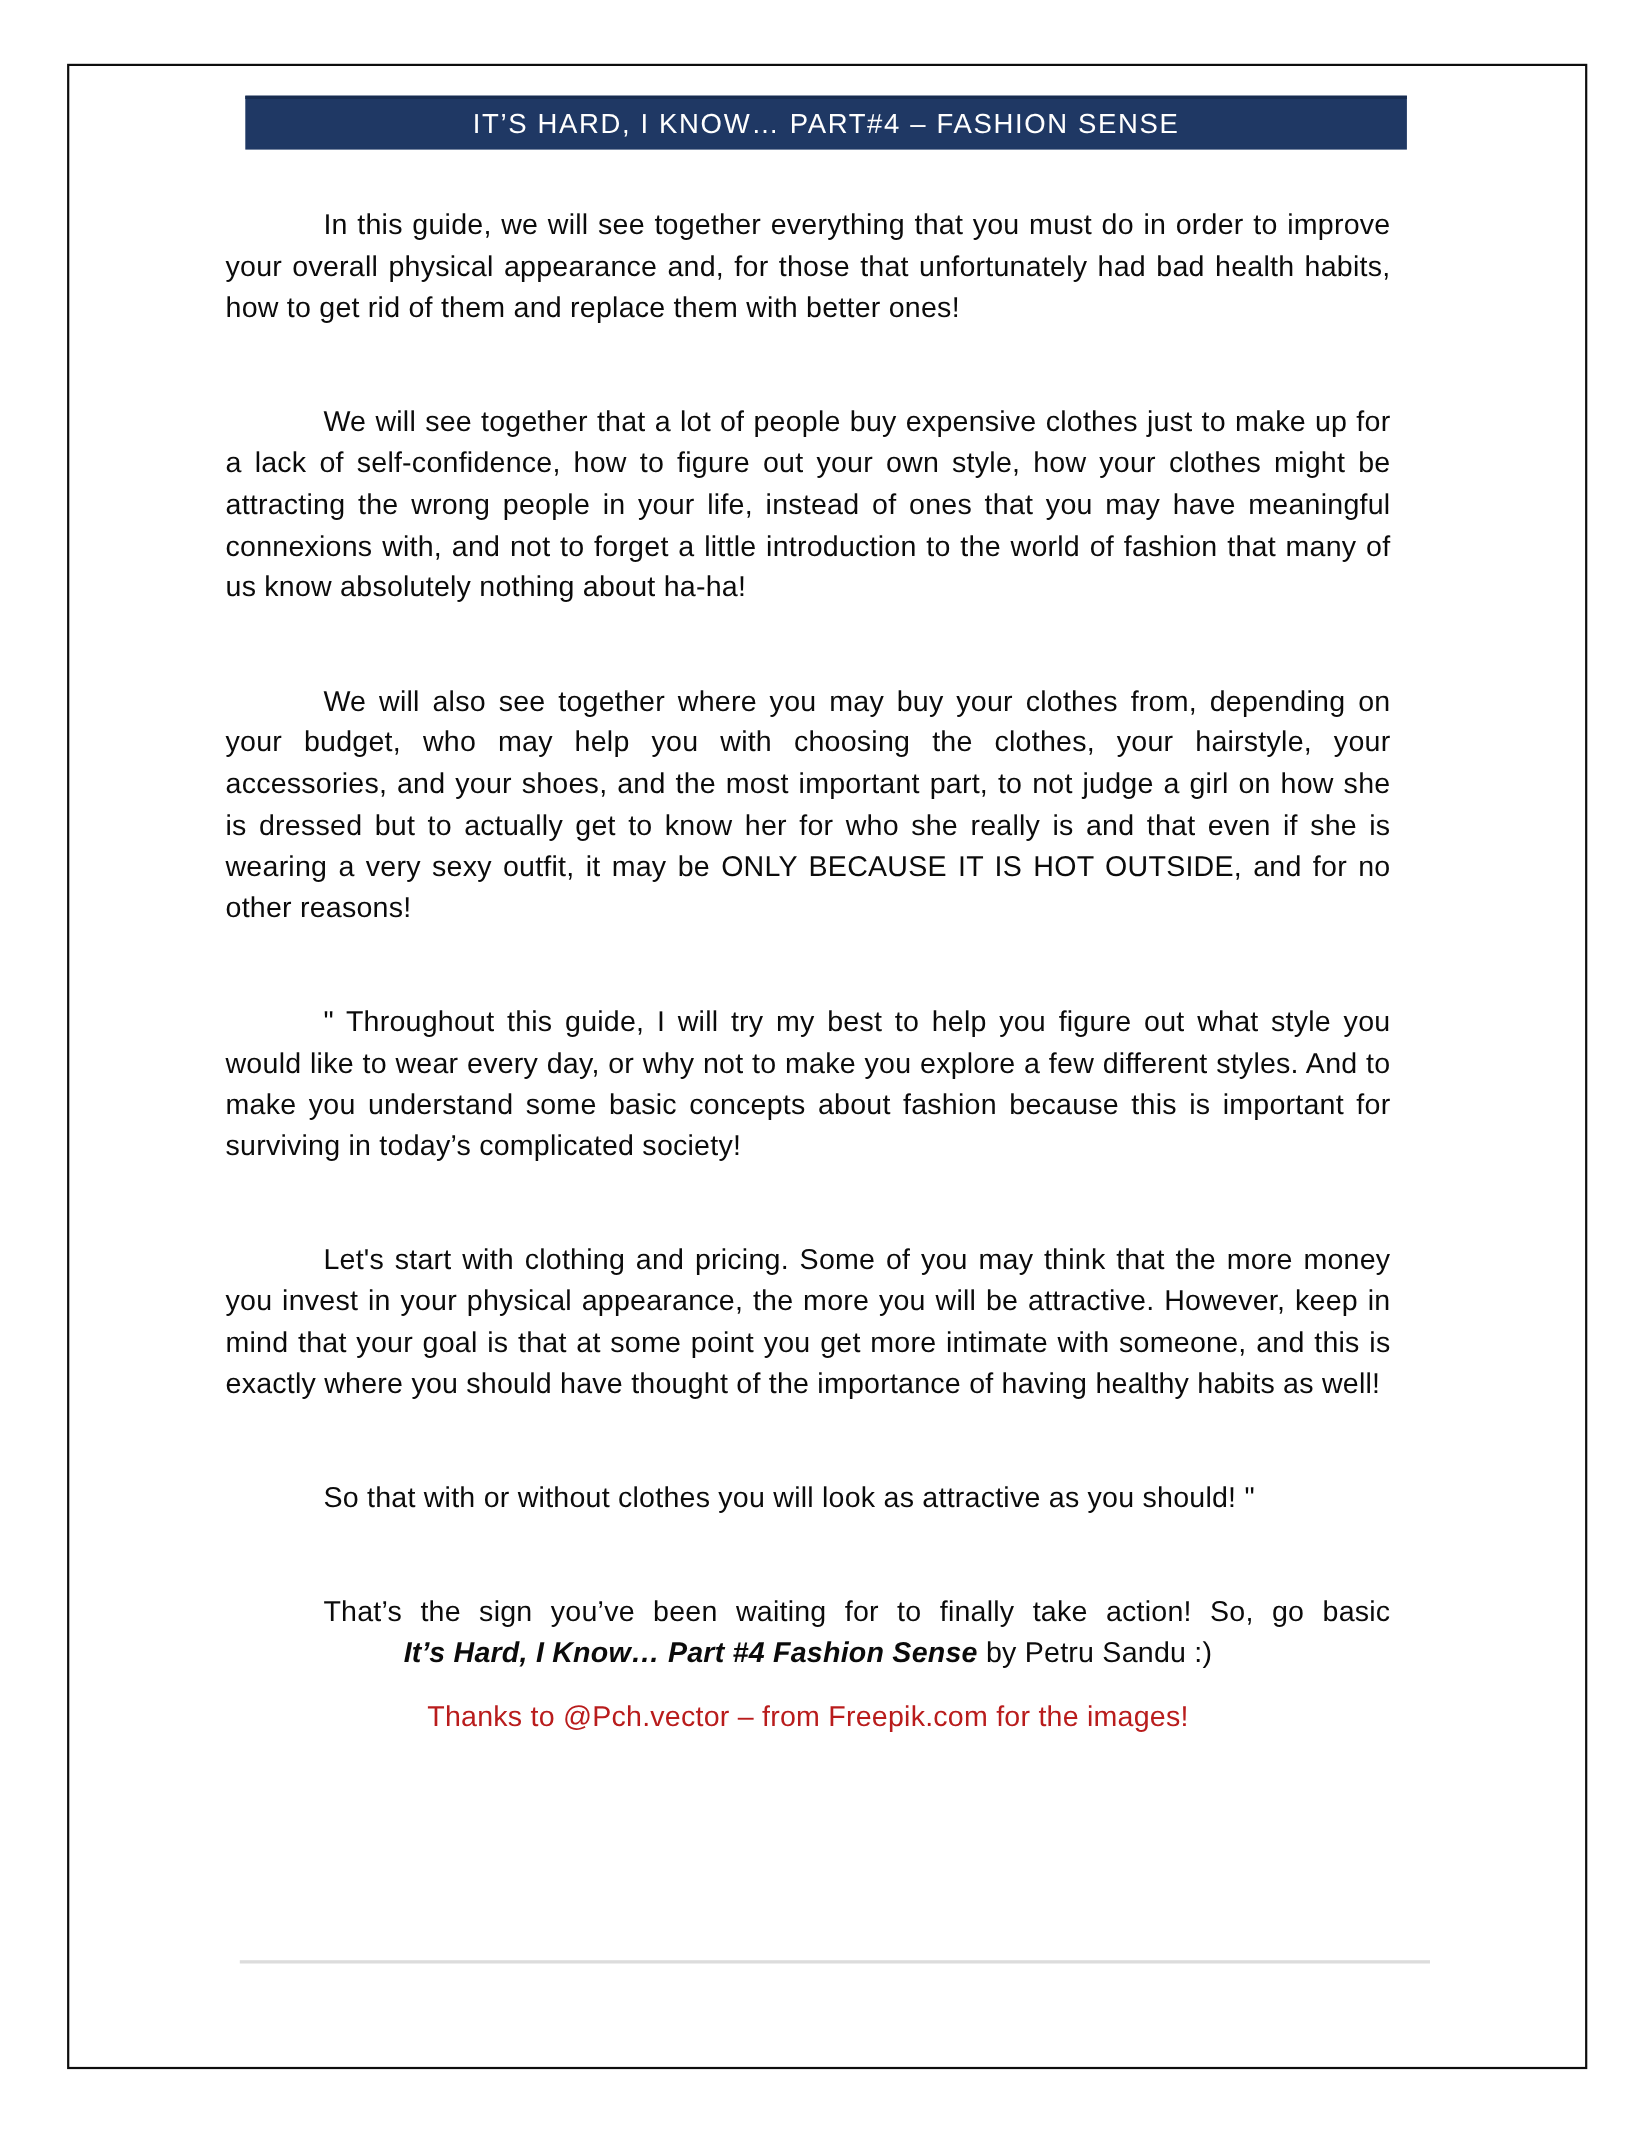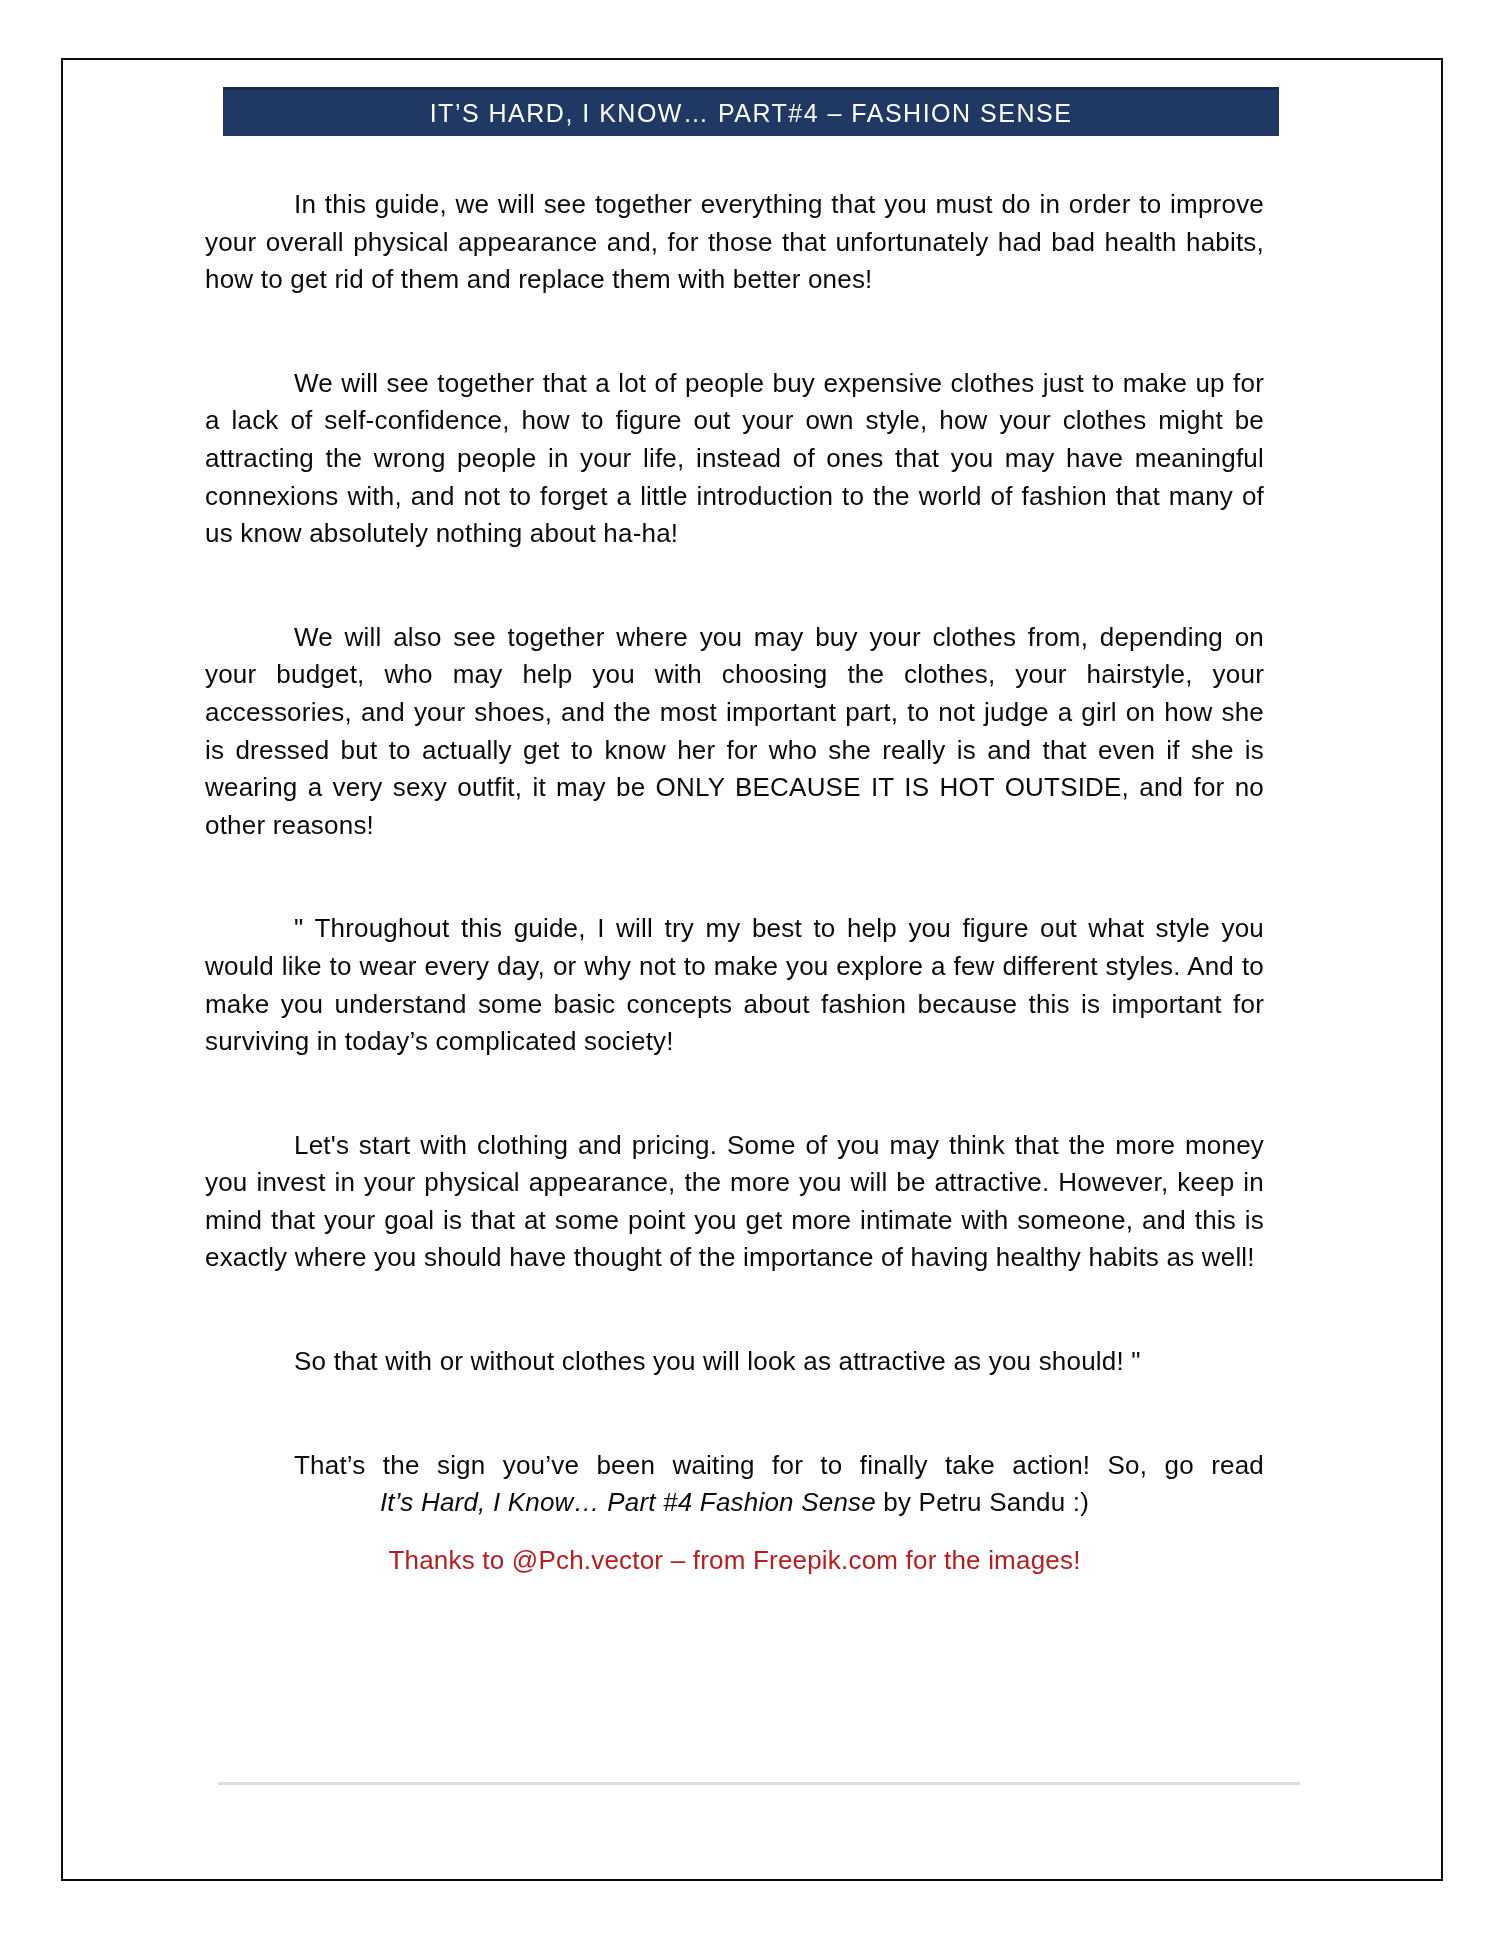--- a/index.html
+++ b/index.html
@@ -51,21 +51,21 @@
   .indent { text-indent: 89px; }
   .justify { text-align: justify; }
   .stretch-line {
     text-align: justify;
     text-align-last: justify;
     text-indent: 89px;
     margin-bottom: 0;
   }
   .centered { text-align: center; }
   .cta-title-line { margin-bottom: 20px; }
-  .bold-italic { font-weight: normal; font-style: italic; }
+  .bold-italic { font-weight: bold; font-style: italic; }
   .thanks { color: #b91c1c; margin-bottom: 0; }
   .footer-rule {
     position: absolute;
     left: 155px;
     top: 1722px;
     width: 1082px;
     height: 2.5px;
     background: #dcdcdc;
   }
   .footer-row {
@@ -92,21 +92,21 @@
     <span>IT’S HARD, I KNOW… PART#4 – FASHION SENSE</span>
   </div>
 
   <div class="content">
     <p class="para indent justify">In this guide, we will see together everything that you must do in order to improve your overall physical appearance and, for those that unfortunately had bad health habits, how to get rid of them and replace them with better ones!</p>
     <p class="para indent justify">We will see together that a lot of people buy expensive clothes just to make up for a lack of self-confidence, how to figure out your own style, how your clothes might be attracting the wrong people in your life, instead of ones that you may have meaningful connexions with, and not to forget a little introduction to the world of fashion that many of us know absolutely nothing about ha-ha!</p>
     <p class="para indent justify">We will also see together where you may buy your clothes from, depending on your budget, who may help you with choosing the clothes, your hairstyle, your accessories, and your shoes, and the most important part, to not judge a girl on how she is dressed but to actually get to know her for who she really is and that even if she is wearing a very sexy outfit, it may be ONLY BECAUSE IT IS HOT OUTSIDE, and for no other reasons!</p>
     <p class="para indent justify">" Throughout this guide, I will try my best to help you figure out what style you would like to wear every day, or why not to make you explore a few different styles. And to make you understand some basic concepts about fashion because this is important for surviving in today’s complicated society!</p>
     <p class="para indent justify">Let's start with clothing and pricing. Some of you may think that the more money you invest in your physical appearance, the more you will be attractive. However, keep in mind that your goal is that at some point you get more intimate with someone, and this is exactly where you should have thought of the importance of having healthy habits as well!</p>
     <p class="para indent">So that with or without clothes you will look as attractive as you should! "</p>
-    <p class="para stretch-line">That’s the sign you’ve been waiting for to finally take action! So, go read</p>
+    <p class="para stretch-line">That’s the sign you’ve been waiting for to finally take action! So, go basic</p>
     <p class="para centered cta-title-line"><span class="bold-italic">It’s Hard, I Know… Part #4 Fashion Sense</span><span> by Petru Sandu :)</span></p>
     <p class="para centered thanks">Thanks to @Pch.vector – from Freepik.com for the images!</p>
   </div>
 
   <div class="footer-rule"></div>
 
 
 </div>
 
 </body></html>

